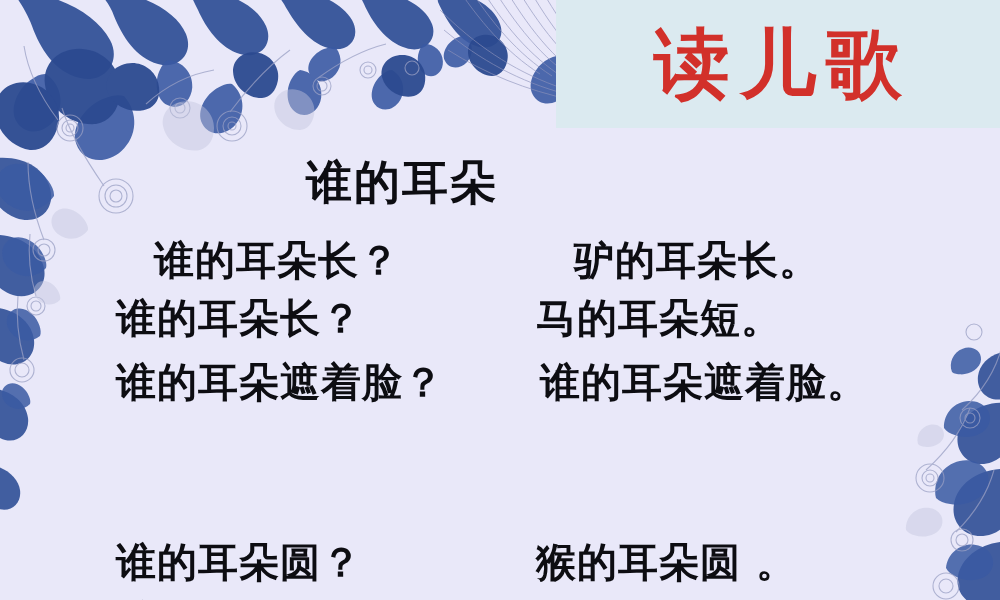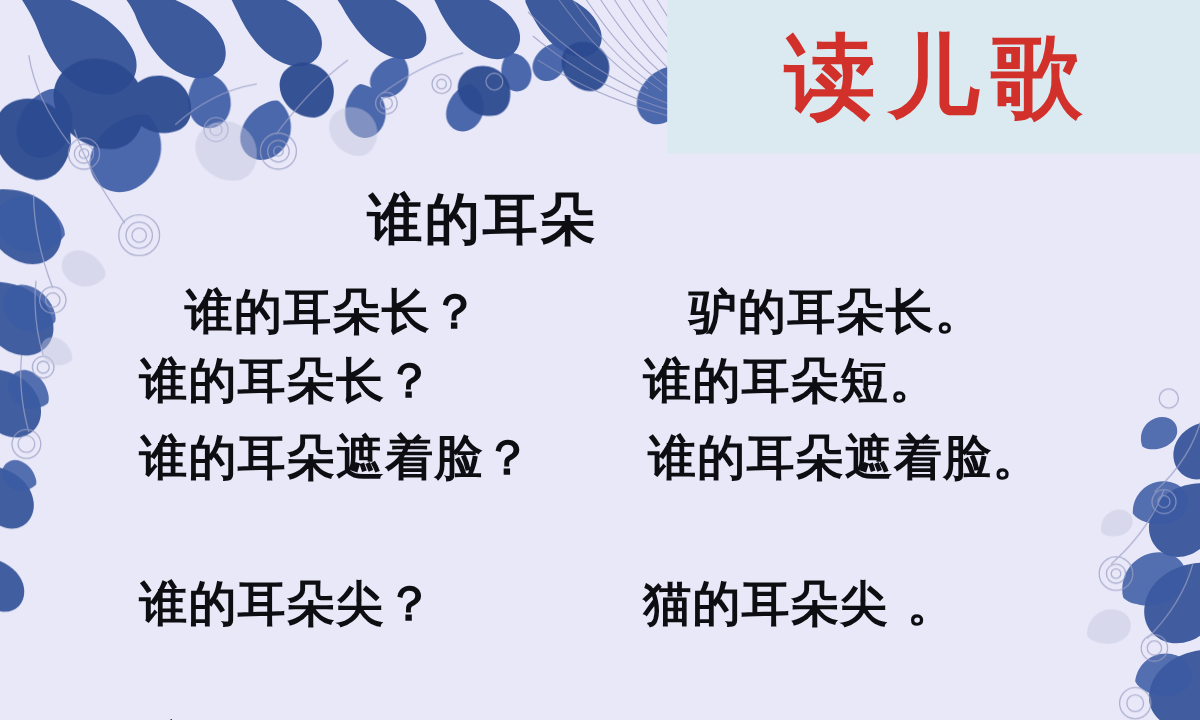--- a/index.html
+++ b/index.html
@@ -268,30 +268,30 @@
 
   <div id="poem">
 
     <div id="poem-heading">谁的耳朵</div>
 
     <div class="poem-line" id="line-1">
       <span class="q">谁的耳朵长？</span><span class="a">驴的耳朵长。</span>
     </div>
 
     <div class="poem-line" id="line-2">
-      <span class="q">谁的耳朵长？</span><span class="a">谁的耳朵短。</span>
+      <span class="q">谁的耳朵长？</span><span class="a">马的耳朵短。</span>
     </div>
 
     <div class="poem-line wide" id="line-3">
       <span class="q">谁的耳朵遮着脸？</span><span class="a">谁的耳朵遮着脸。</span>
     </div>
 
-    <div class="poem-line" id="line-4">
-      <span class="q">谁的耳朵尖？</span><span class="a">猫的耳朵尖 。</span>
-    </div>
-
+
+    <div class="poem-line" id="line-5">
+      <span class="q">谁的耳朵圆？</span><span class="a">猴的耳朵圆 。</span>
+    </div>
 
     <div class="poem-line" id="line-6">
       <span class="q">谁的耳朵</span><span class="a">的耳朵</span>
     </div>
 
   </div>
 </div>
 
 </body></html>

